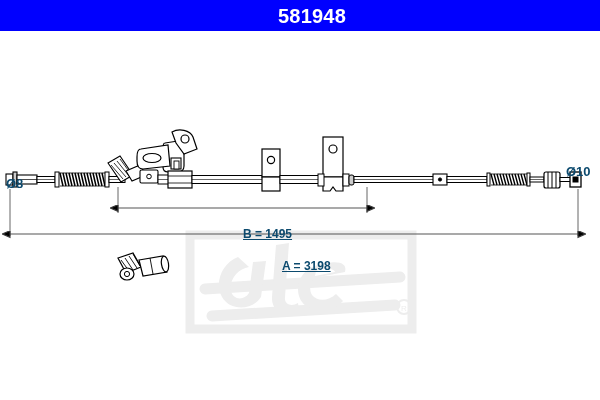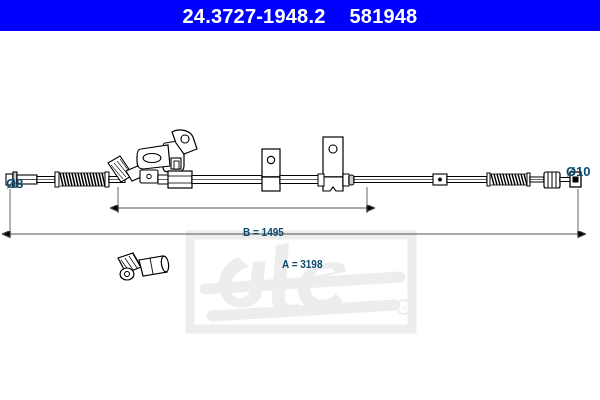--- a/index.html
+++ b/index.html
@@ -63,34 +63,33 @@
   
   .lbl {
     position: absolute;
     font-family: "Liberation Sans", sans-serif;
     font-weight: bold;
     color: #0c4a6e;
     white-space: nowrap;
     line-height: 1;
   }
   .lbl-dia { font-size: 13px; }
-  .lbl-dim { font-size: 10px; }
+  .lbl-dim { font-size: 12px; text-decoration: underline; }
 
   #label-dia-left  { left: 6px;   top: 146px; }
   #label-dia-right { left: 566px; top: 134px; }
   #label-dim-b     { left: 243px; top: 197px; }
   #label-dim-a     { left: 282px; top: 229px; }
 </style>
 </head>
 <body>
 
 <div id="page">
 
   <div id="header-banner">
-    <span class="htext">24.3727-1948.2</span>
     <span class="gap"></span>
     <span class="htext">581948</span>
   </div>
 
   <div id="drawing">
 
     <svg width="600" height="369" viewBox="0 0 600 369" xmlns="http://www.w3.org/2000/svg">
 
       <g opacity="1">
 

